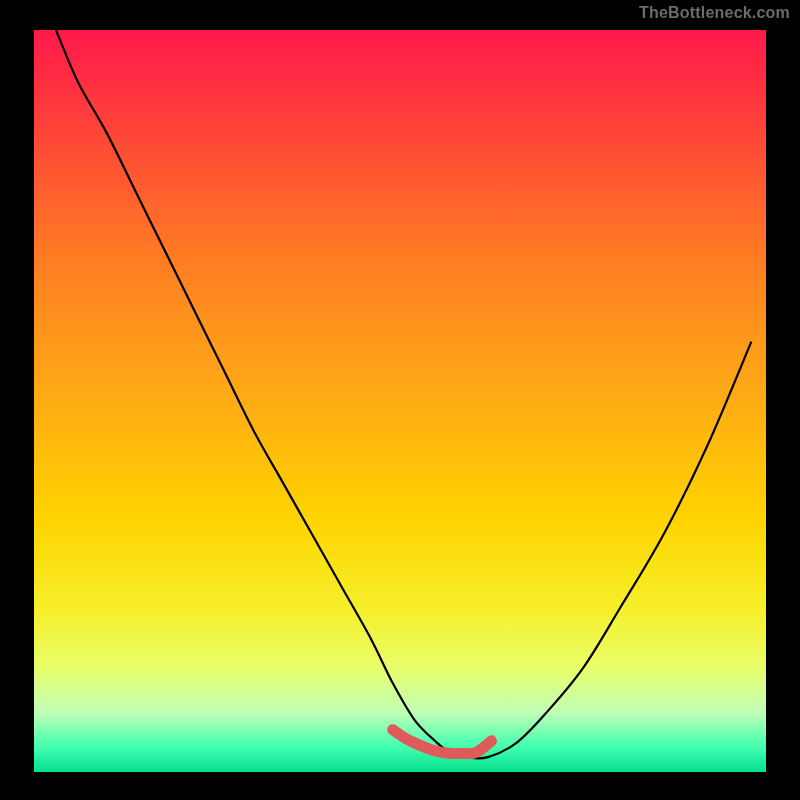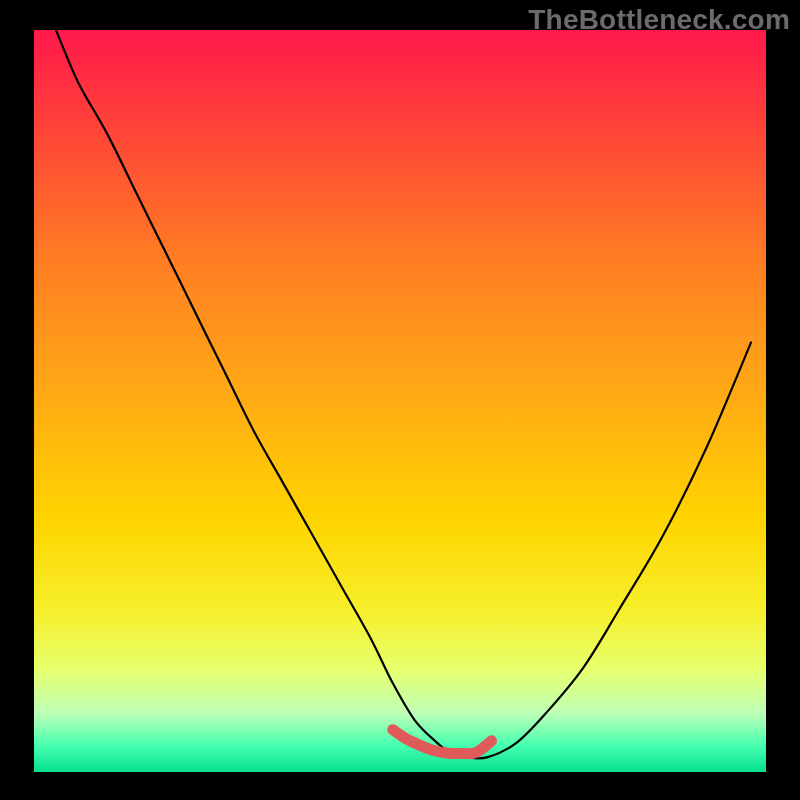--- a/index.html
+++ b/index.html
@@ -15,21 +15,21 @@
     position: relative;
     width: 800px;
     height: 800px;
     background: #000;
   }
   .watermark {
     position: absolute;
     top: 4px;
     right: 10px;
     color: #6b6b6b;
-    font-size: 28px;
+    font-size: 16px;
     font-weight: 600;
     letter-spacing: 0.2px;
     z-index: 20;
     margin-left: 37px;
   }
   svg {
     position: absolute;
     top: 0;
     left: 0;
   }

